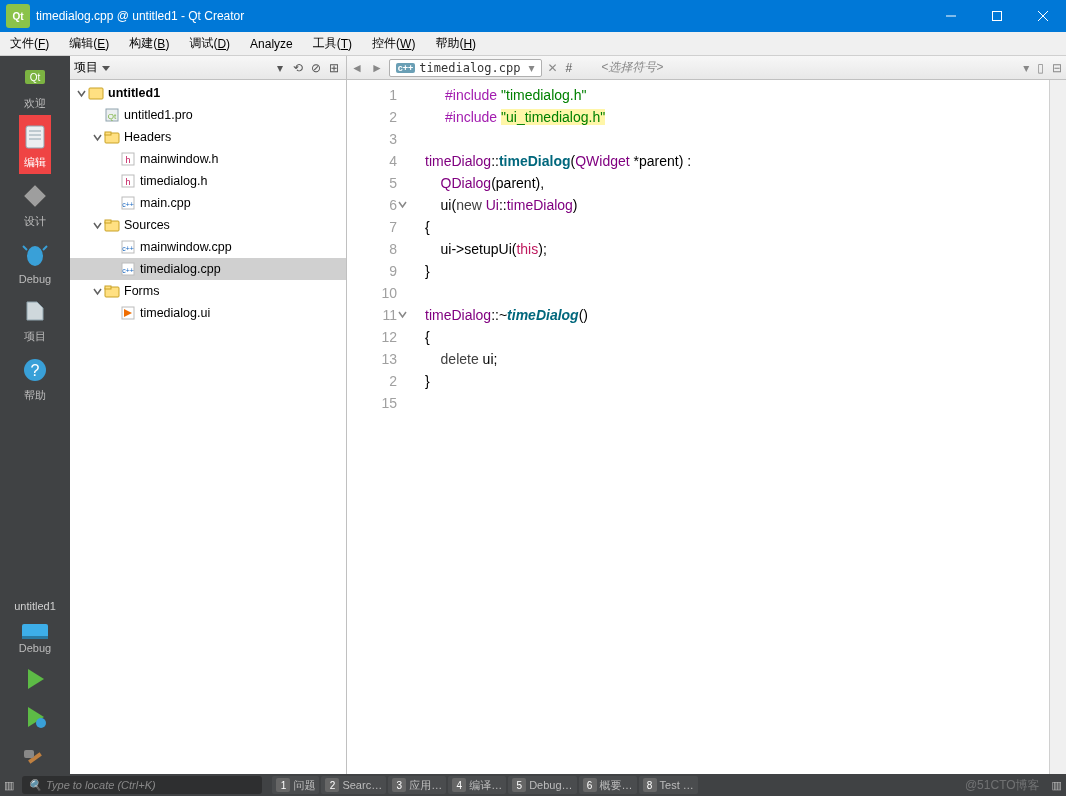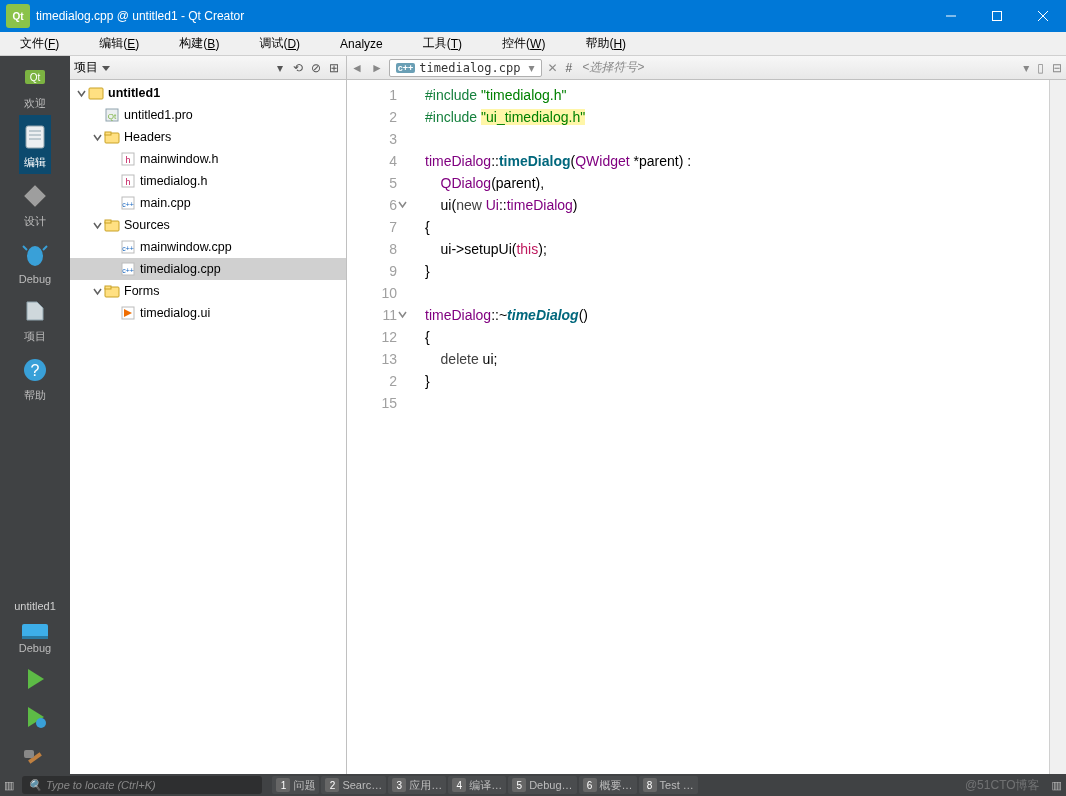--- a/index.html
+++ b/index.html
@@ -7,30 +7,30 @@
 
 
 .titlebar { height:32px; background:#0078d7; color:#fff; display:flex; align-items:center; font-size:12px; }
 .titlebar .icon { width:24px; height:24px; margin:0 6px; background:#8bc34a; border-radius:3px; display:flex; align-items:center; justify-content:center; font-size:10px; font-weight:bold; color:#fff; }
 .titlebar .title { flex:1; }
 .titlebar .win-btn { width:46px; height:32px; display:flex; align-items:center; justify-content:center; cursor:pointer; }
 .titlebar svg { stroke:#fff; fill:none; }
 
 
 .menubar { height:24px; background:#f0f0f0; display:flex; align-items:center; font-size:12px; border-bottom:1px solid #d0d0d0; }
-.menubar .menu { padding:0 20px; height:100%; display:flex; align-items:center; cursor:pointer; }
+.menubar .menu { padding:0 10px; height:100%; display:flex; align-items:center; cursor:pointer; }
 .menubar .menu u { text-decoration:underline; }
 
 
 .main { display:flex; height:calc(100% - 32px - 24px - 22px); }
 
 
 .modebar { width:70px; background:#404244; display:flex; flex-direction:column; align-items:center; color:#bcbcbc; font-size:11px; }
 .mode-item { width:100%; display:flex; flex-direction:column; align-items:center; padding:6px 0 4px; cursor:pointer; }
-.mode-item.active { background:#0c4a6e; color:#fff; }
+.mode-item.active { background:#ef4444; color:#fff; }
 .mode-item .micon { width:32px; height:32px; display:flex; align-items:center; justify-content:center; margin-bottom:2px; }
 .mode-spacer { flex:1; }
 .kit-item { width:100%; text-align:center; font-size:11px; color:#d0d0d0; padding:2px 0; }
 .mode-run { width:100%; display:flex; flex-direction:column; align-items:center; padding:6px 0; cursor:pointer; }
 .mode-run svg { display:block; }
 
 
 .sidebar { width:277px; background:#fff; border-right:1px solid #c0c0c0; display:flex; flex-direction:column; }
 .side-header { height:24px; background:linear-gradient(#f7f7f7,#e8e8e8); border-bottom:1px solid #c0c0c0; display:flex; align-items:center; font-size:12px; padding:0 4px; position:relative; }
 .side-header .sel { display:flex; align-items:center; gap:4px; }
@@ -46,28 +46,28 @@
 .indent-1 { padding-left:20px; }
 .indent-2 { padding-left:36px; }
 
 
 .editor-area { flex:1; display:flex; flex-direction:column; background:#fff; }
 .editor-toolbar { height:24px; background:linear-gradient(#f7f7f7,#e8e8e8); border-bottom:1px solid #c0c0c0; display:flex; align-items:center; font-size:12px; }
 .et-btn { padding:0 4px; color:#888; cursor:pointer; }
 .et-file { display:flex; align-items:center; gap:4px; background:#fff; border:1px solid #b0b0b0; border-radius:2px; padding:1px 6px; margin:0 2px; }
 .et-file .cpp-badge { background:#6a9fb5; color:#fff; font-size:9px; padding:0 2px; border-radius:2px; font-weight:bold; }
 .et-file .fname { font-family:Consolas,monospace; color:#333; }
-.et-sym { color:#888; font-style:italic; padding:0 6px; }
+.et-sym { color:#888; font-style:italic; padding:0 6px;margin-left:19px; }
 .editor-body { flex:1; display:flex; overflow:hidden; font-family:Consolas,"Courier New",monospace; font-size:14px; }
 .gutter { width:60px; text-align:right; color:#a0a0a0; padding:4px 10px 0 0; background:#fff; line-height:22px; user-select:none; }
 .gutter .ln { height:22px; position:relative; }
 .gutter .fold { position:absolute; right:-10px; top:6px; width:9px; height:9px; }
 .code { flex:1; padding:4px 0 0 18px; line-height:22px; white-space:pre; color:#000; overflow:auto; }
 .code .line { height:22px; }
-.tok-pre { color:#15803d; }
+.tok-pre { color:#a21caf;margin-left:20px; }
 .tok-str { color:#008000; }
 .tok-type { color:#800080; }
 .tok-func { color:#00677c; font-weight:bold; }
 .tok-funcit { color:#00677c; font-weight:bold; font-style:italic; }
 .tok-kw { color:#404040; }
 .tok-this { color:#be185d; }
 .tok-hl { background:#fff6a8; }
 .scroll-v { width:17px; background:#f0f0f0; border-left:1px solid #d0d0d0; }
 
 

